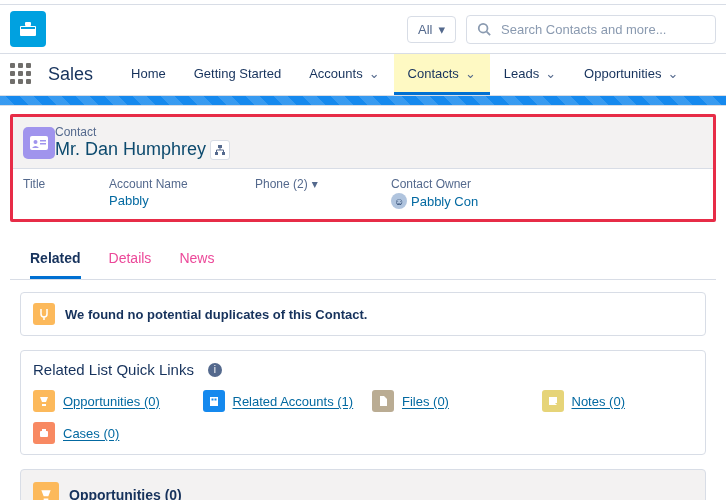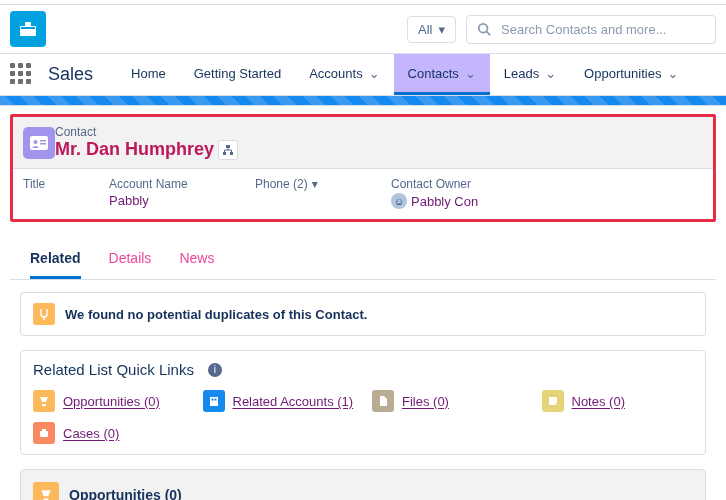--- a/index.html
+++ b/index.html
@@ -15,40 +15,40 @@
   .search-box input { border: none; outline: none; flex: 1; font-size: 13px; color: #7f1d1d; }
   .search-box input::placeholder { color: #8a9ab0; }
   
   
   .nav-bar { display: flex; align-items: center; border-bottom: 1px solid #d8dde6; padding: 0 10px; height: 42px; }
   .waffle { width: 24px; height: 24px; margin-right: 14px; display: grid; grid-template-columns: repeat(3, 5px); grid-template-rows: repeat(3, 5px); gap: 3px; cursor: pointer; }
   .waffle span { background: #706e6b; border-radius: 1px; }
   .app-name { font-size: 18px; font-weight: 400; margin-right: 24px; }
   .nav-items { display: flex; height: 100%; }
   .nav-item { display: flex; align-items: center; padding: 0 14px; gap: 6px; color: #16325c; cursor: pointer; border-bottom: 3px solid transparent; font-size: 13px; }
-  .nav-item.active { border-bottom-color: #0070d2; background: #c4b5fd; }
+  .nav-item.active { border-bottom-color: #0070d2; background: #fef9c3; }
   .chev { color: #54698d; }
   
   
   .tex-strip { height: 10px; background: #1589ee; background-image: repeating-linear-gradient(45deg, rgba(255,255,255,0.15) 0 10px, transparent 10px 20px); border-bottom: 1px solid #d8dde6;}
   
   
   .record-header-wrap { padding: 8px 10px 0 10px; }
   .record-header { border: 3px solid #e72c47; border-radius: 2px; background: #f3f2f2; }
   .rh-top { display: flex; align-items: center; padding: 8px 10px; gap: 0; border-bottom: 1px solid #d8dde6; background: #f3f2f2;}
   .obj-icon { width: 32px; height: 32px; background: #a094ed; border-radius: 5px; display:flex; align-items:center; justify-content:center; color:#fff; }
   .rh-text .type { font-size: 12px; color: #54698d; }
-  .rh-text .name { font-size: 18px; font-weight: 700; color: #be185d; }
+  .rh-text .name { font-size: 18px; font-weight: 400; color: #0c4a6e; }
   .hier-btn { border:1px solid #d8dde6; background:#fff; border-radius:3px; width:20px; height:20px; display:flex; align-items:center; justify-content:center; cursor:pointer; margin-left:4px;}
   
   .rh-fields { display: flex; padding: 8px 10px 10px; gap: 6px; background: #fff;}
   .field { flex:0 0 auto; }
   .field .lbl { font-size: 12px; color: #54698d; margin-bottom: 2px; display:flex; align-items:center; gap:4px;}
   .field .val { font-size: 13px; }
-  .link { color: #701a75; cursor: pointer; }
+  .link { color: #0369a1; cursor: pointer; }
   .f-title { width: 80px; }
   .f-account { width: 140px; }
   .f-phone { width: 130px; }
   .f-email { width: 230px; }
   .f-owner { width: 110px; }
   .owner-val { display:flex; align-items:center; gap:4px;}
   .owner-avatar{ width:16px; height:16px; border-radius:50%; background:#b0c4de; display:inline-flex; align-items:center; justify-content:center; font-size:10px;}
   
   
   .detail-tabs { display:flex; gap:28px; padding: 16px 20px 0; border-bottom:1px solid #d8dde6; margin: 12px 10px 0;}

